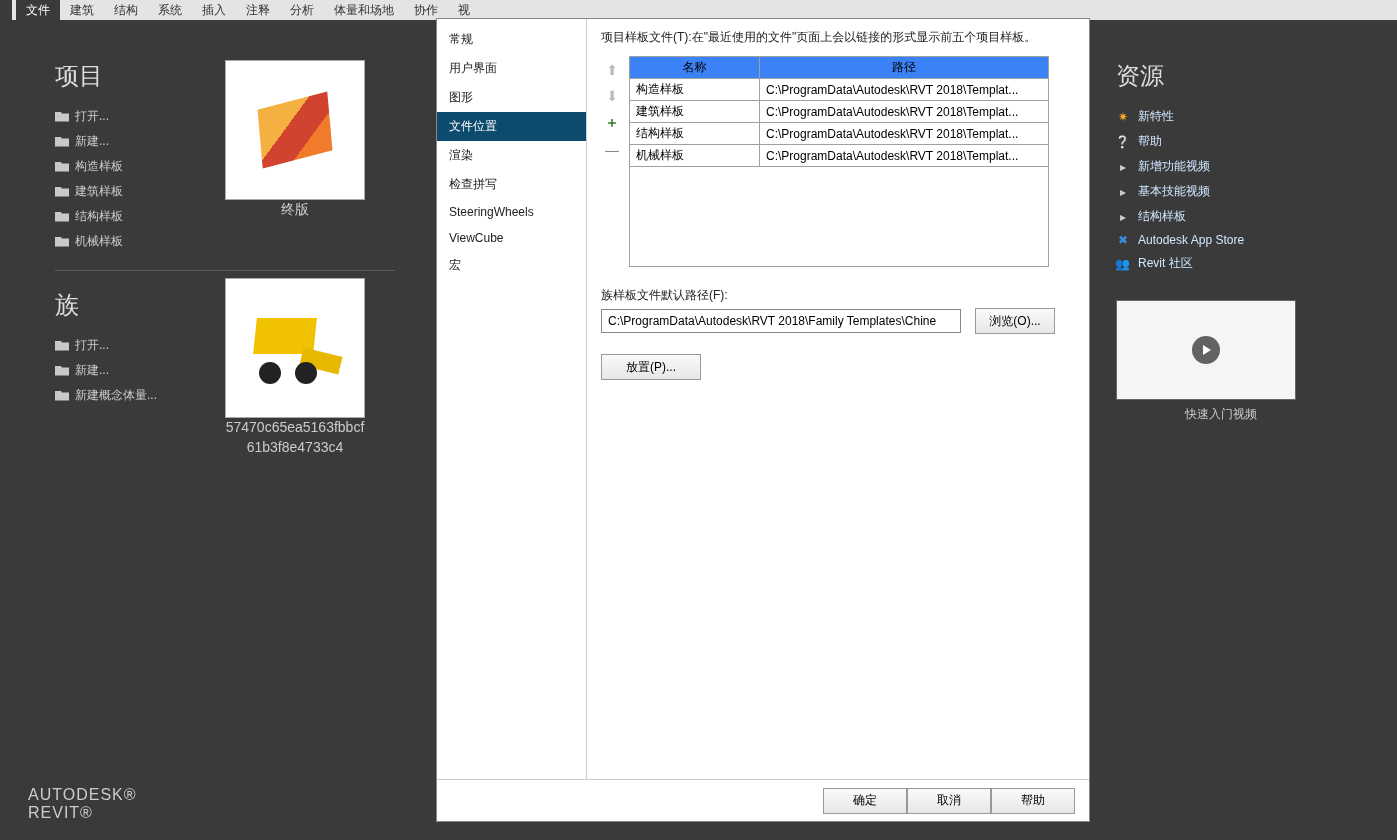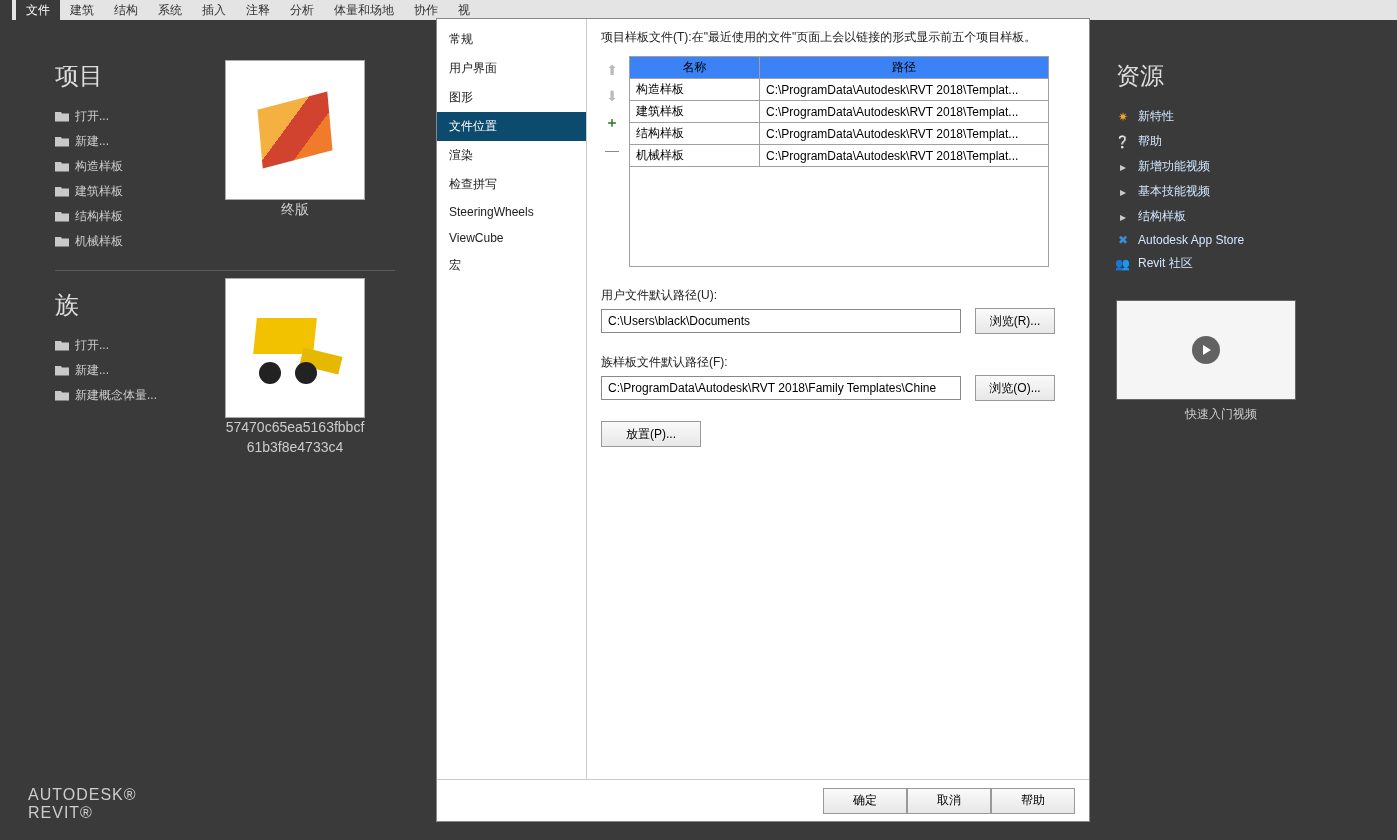--- a/index.html
+++ b/index.html
@@ -245,27 +245,20 @@
               <tr>
                   <td>机械样板</td>
                   <td>C:\ProgramData\Autodesk\RVT 2018\Templat...</td>
                 </tr>
             </tbody>
           </table>
           <div class="tbl-empty" style="width:420px"></div>
         </div>
       </div>
 
-      <div class="field-group">
-        <div class="field-label">用户文件默认路径(U):</div>
-        <div class="field-row">
-          <input value="C:\Users\black\Documents" style="">
-          <button class="btn">浏览(R)...</button>
-        </div>
-      </div>
 
       <div class="field-group">
         <div class="field-label">族样板文件默认路径(F):</div>
         <div class="field-row">
           <input value="C:\ProgramData\Autodesk\RVT 2018\Family Templates\Chine" style="">
           <button class="btn">浏览(O)...</button>
         </div>
       </div>
 
 

